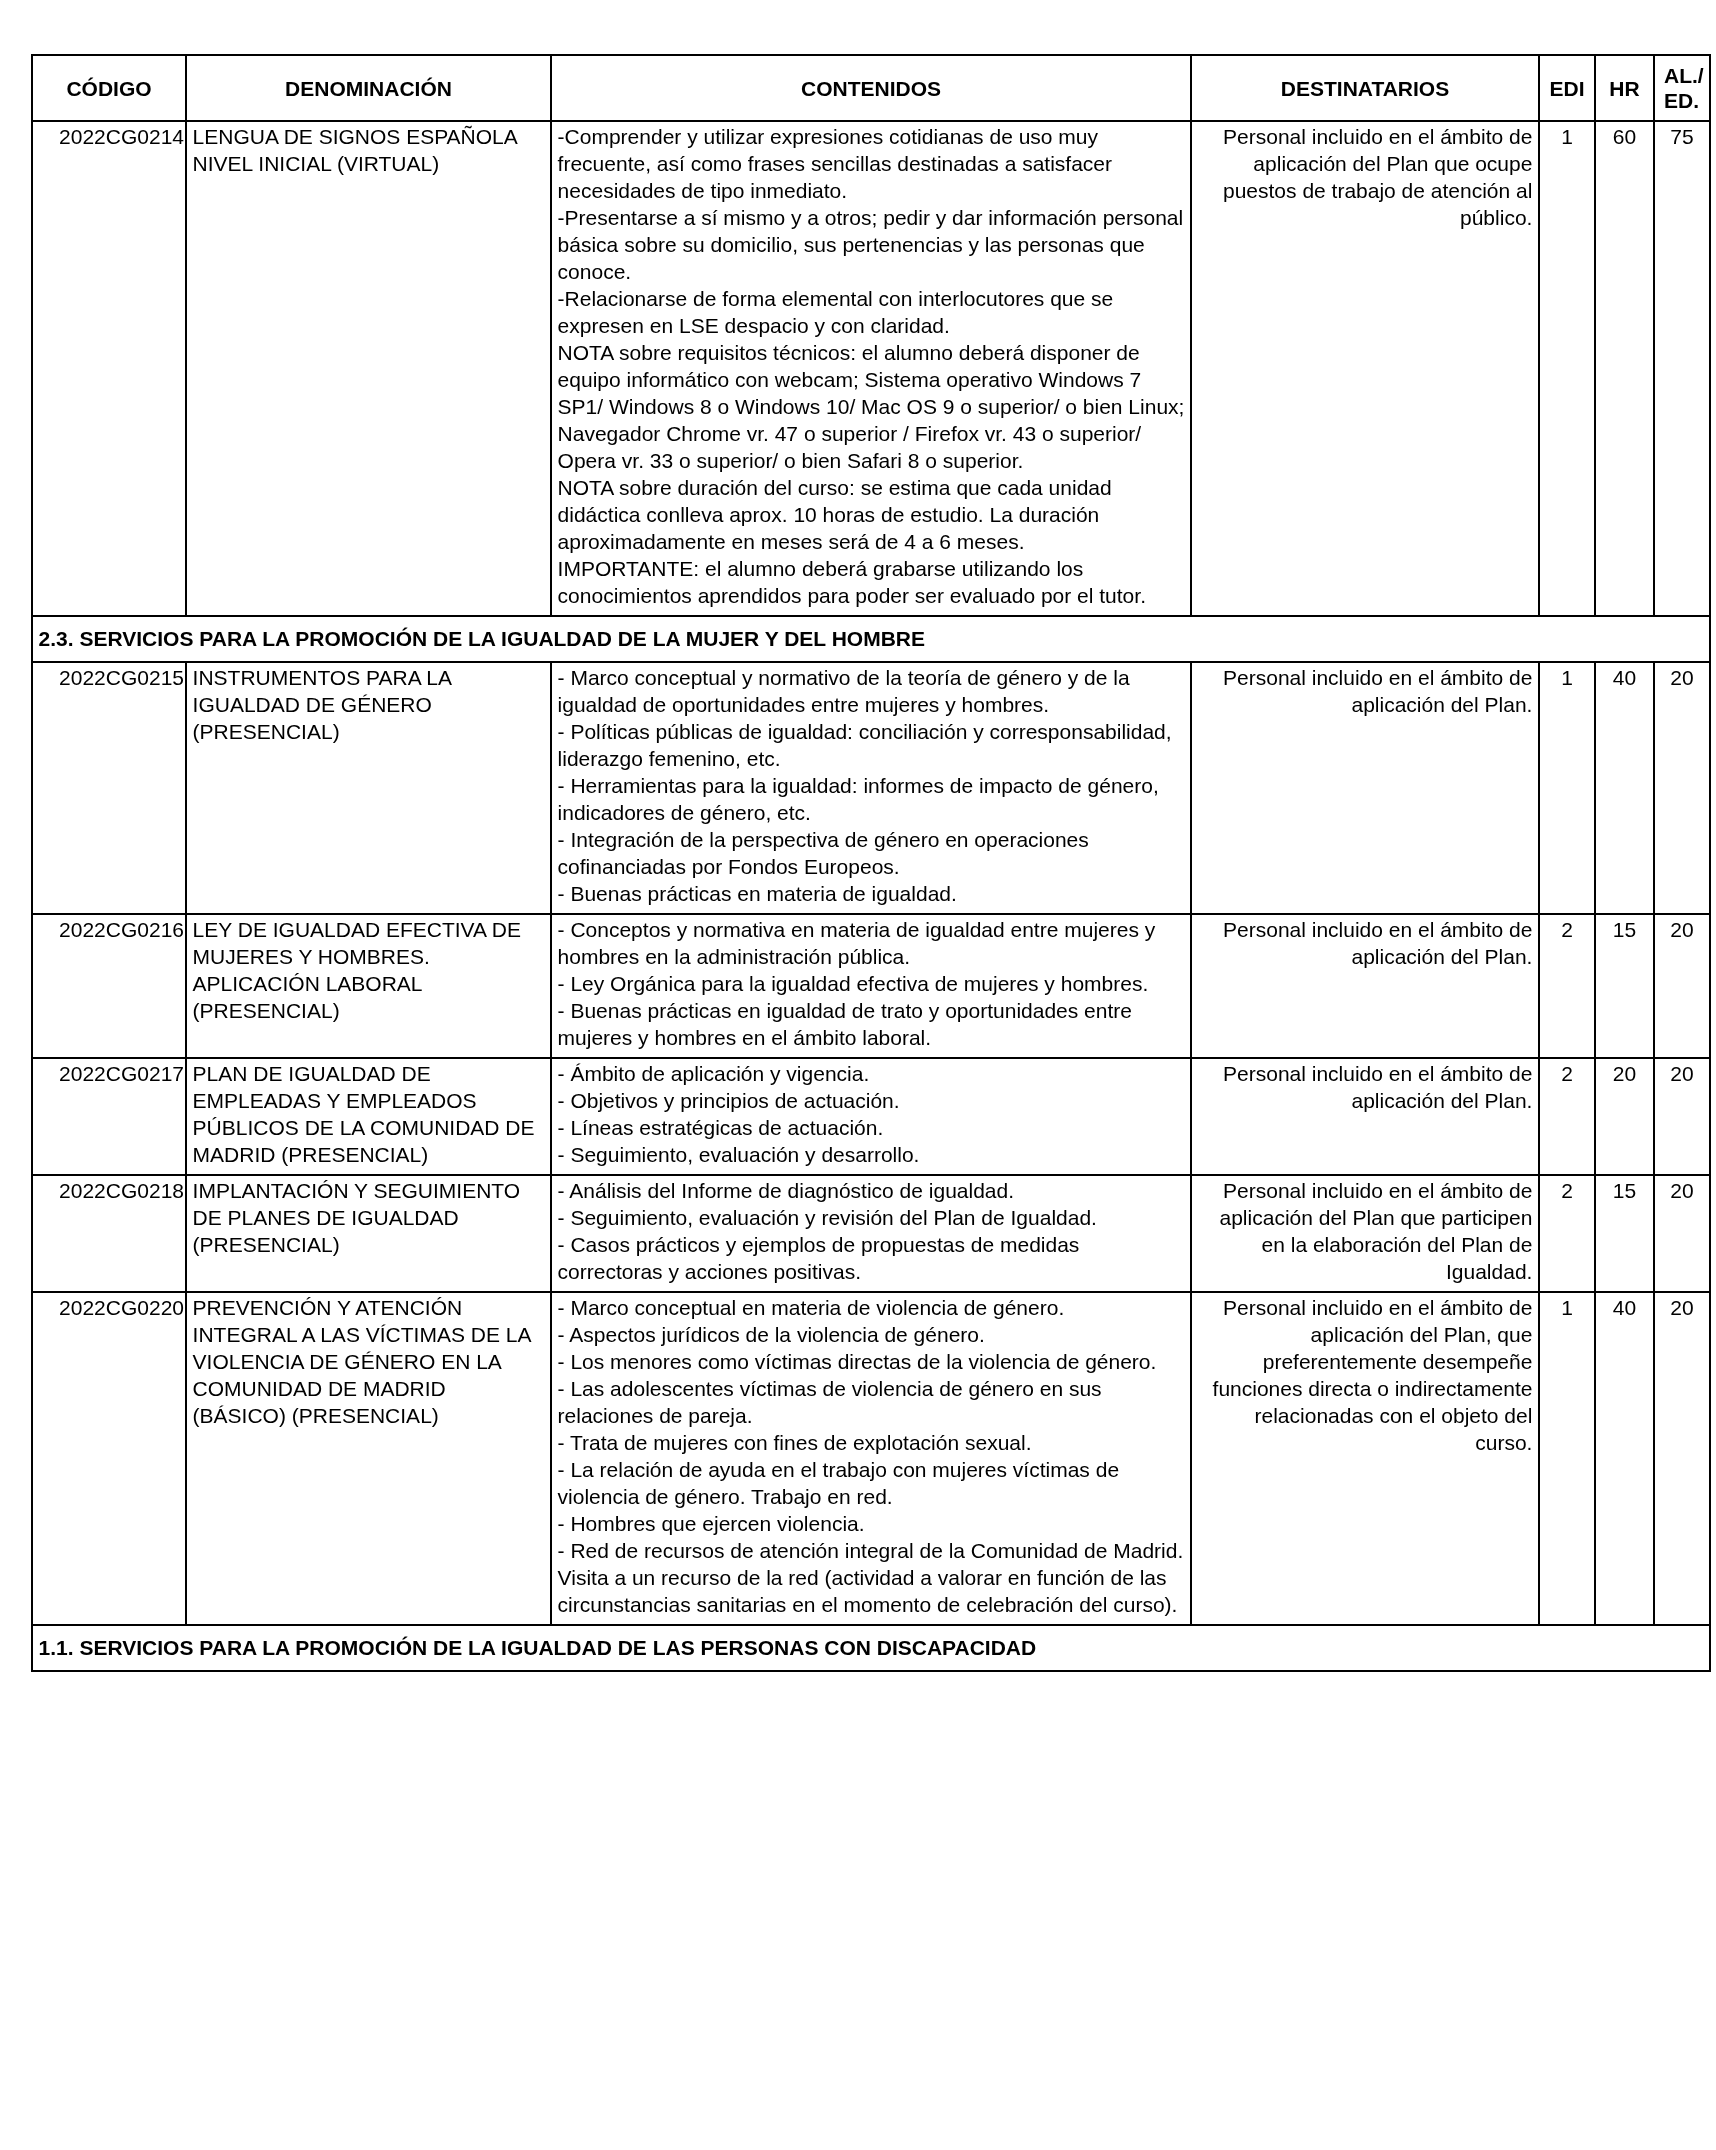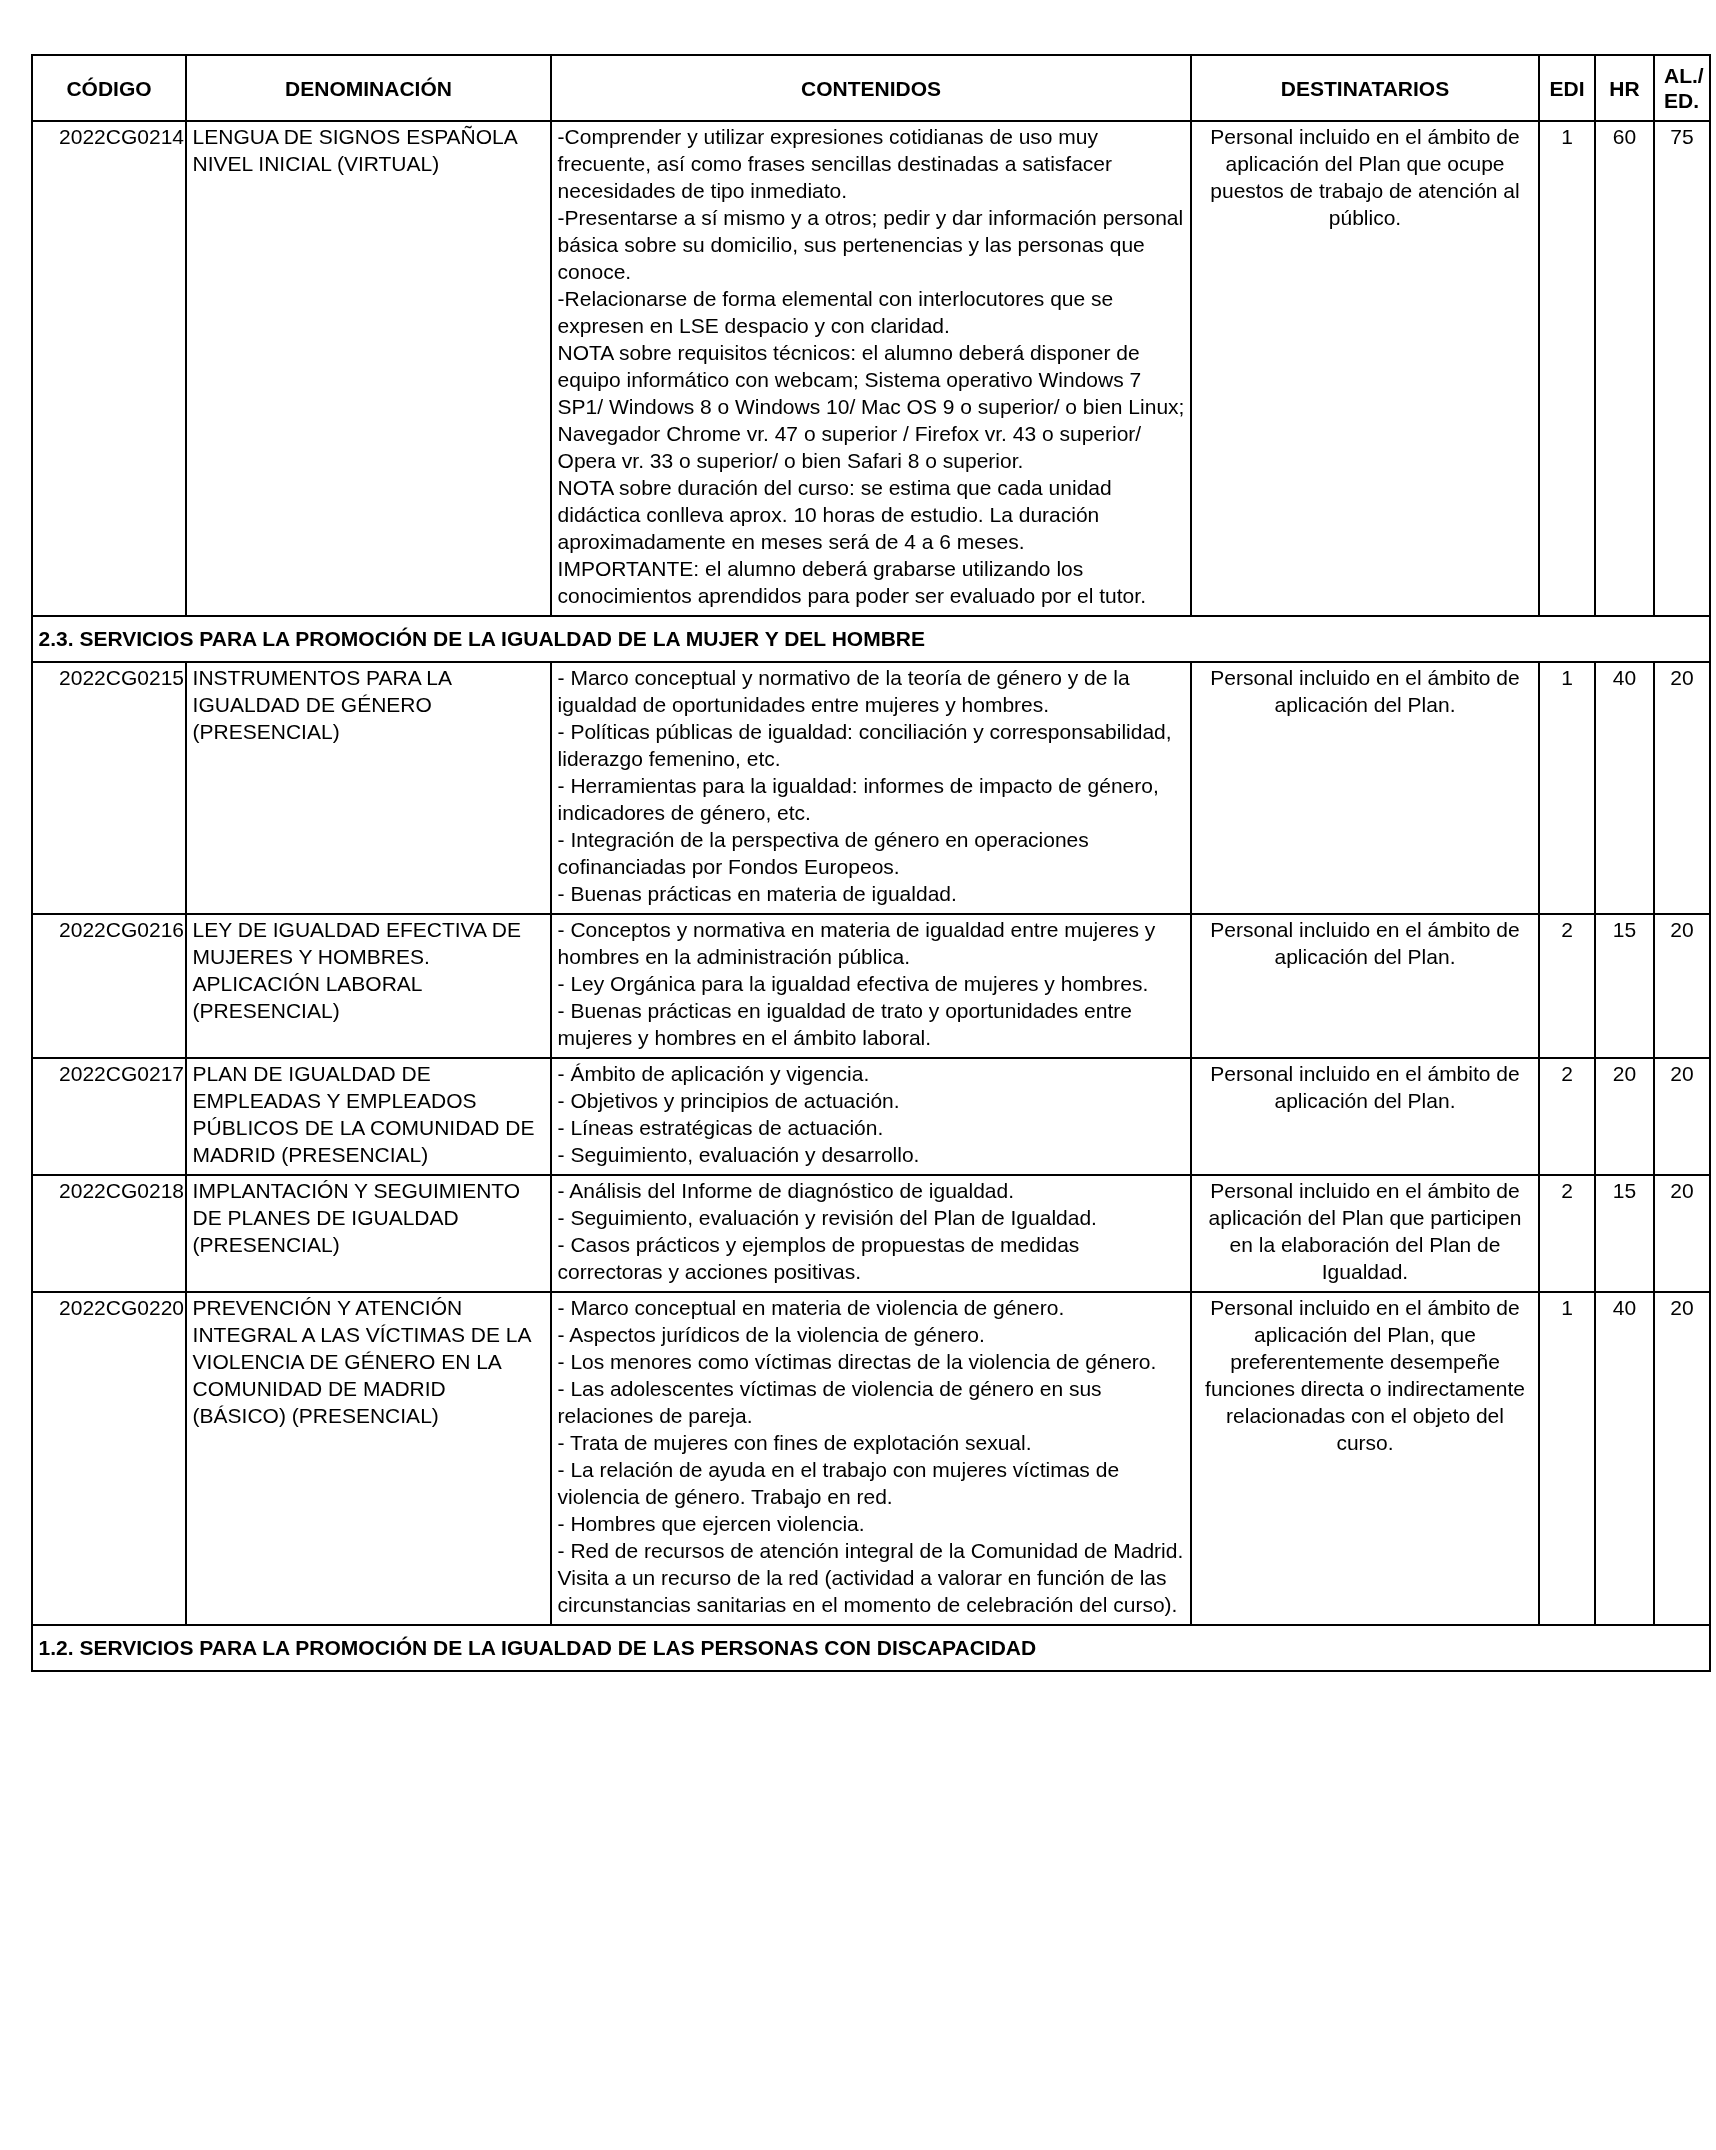--- a/index.html
+++ b/index.html
@@ -53,21 +53,21 @@
   }
   td.denominacion {
     text-align: left;
     margin-top: 16px;
   }
   td.contenidos {
     white-space: pre-line;
     text-align: left;
   }
   td.destinatarios {
-    text-align: center;
+    text-align: right;
   }
   td.num {
     text-align: center;
   }
   td.section {
     font-weight: bold;
     padding: 8.5px 5.6px;
     vertical-align: middle;
   }
 </style>
@@ -171,18 +171,18 @@
 - Trata de mujeres con fines de explotación sexual.
 - La relación de ayuda en el trabajo con mujeres víctimas de violencia de género. Trabajo en red.
 - Hombres que ejercen violencia.
 - Red de recursos de atención integral de la Comunidad de Madrid. Visita a un recurso de la red (actividad a valorar en función de las circunstancias sanitarias en el momento de celebración del curso).</td>
           <td class="destinatarios">Personal incluido en el ámbito de aplicación del Plan, que preferentemente desempeñe funciones directa o indirectamente relacionadas con el objeto del curso.</td>
           <td class="num">1</td>
           <td class="num">40</td>
           <td class="num">20</td>
         </tr>
         <tr>
-          <td class="section" colspan="7">1.2. SERVICIOS PARA LA PROMOCIÓN DE LA IGUALDAD DE LAS PERSONAS CON DISCAPACIDAD</td>
+          <td class="section" colspan="7">1.1. SERVICIOS PARA LA PROMOCIÓN DE LA IGUALDAD DE LAS PERSONAS CON DISCAPACIDAD</td>
         </tr>
       </tbody>
   </table>
 </div>
 
 
 </body></html>

